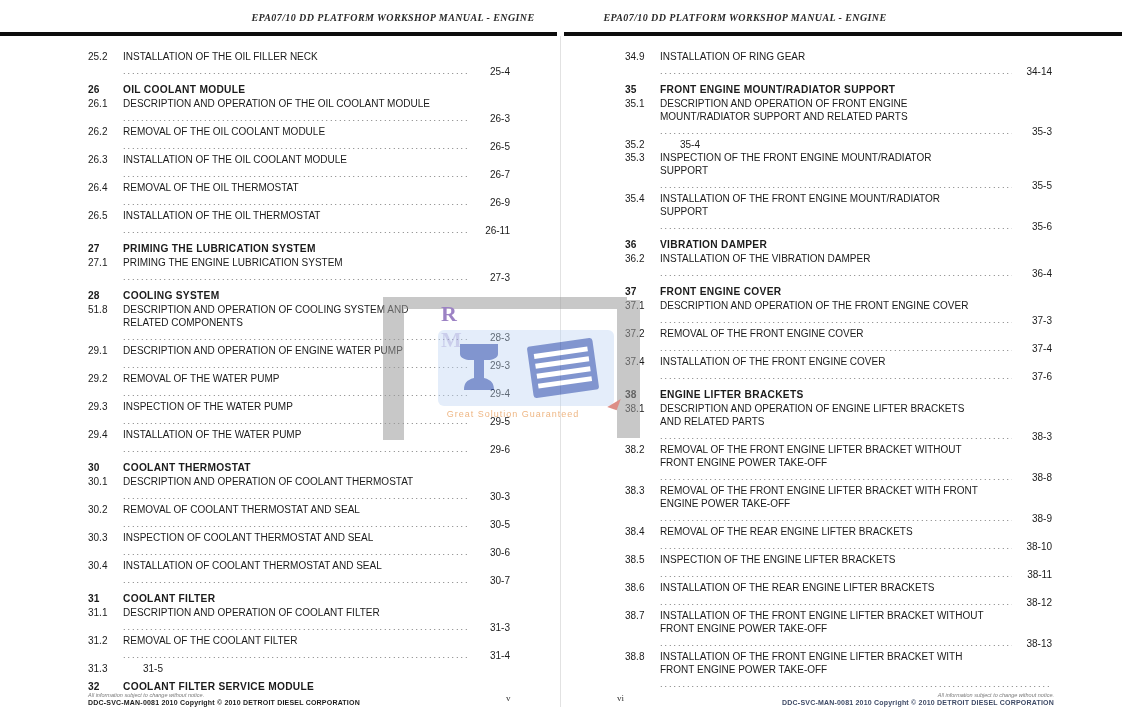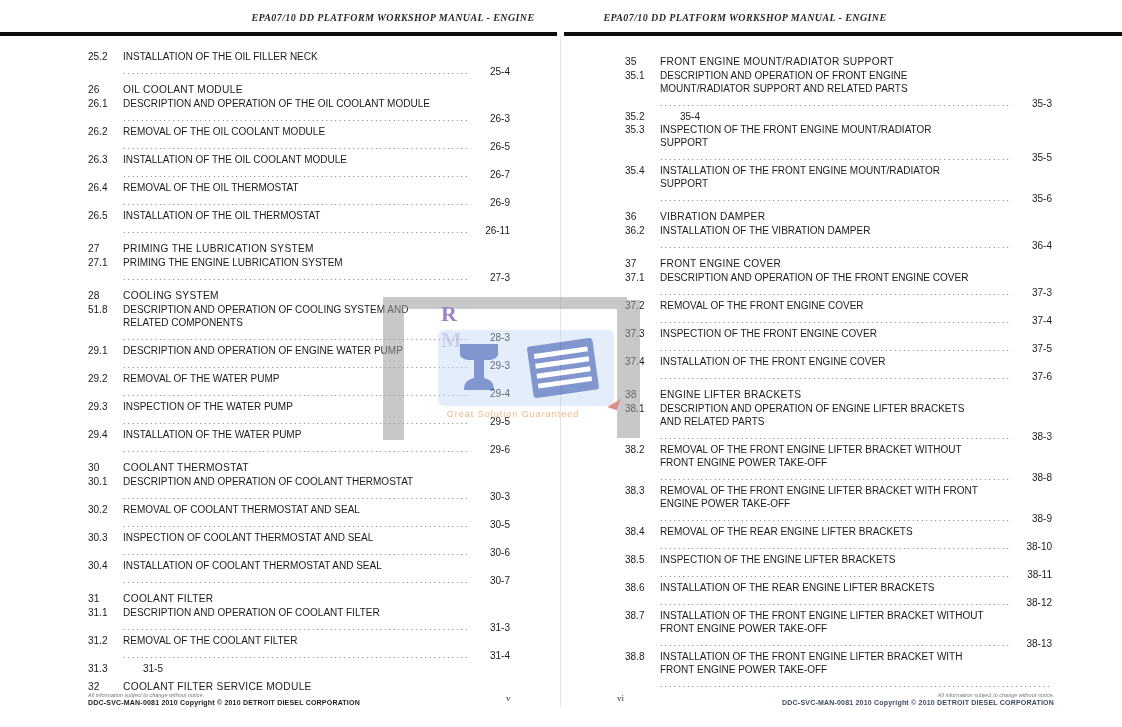--- a/index.html
+++ b/index.html
@@ -14,21 +14,21 @@
   
   .rule{position:absolute;top:32px;height:4px;background:#0d0d0d;}
   .rule-left{left:0;width:557px;}
   .rule-right{left:564px;width:558px;}
   .page-divider{position:absolute;top:36px;bottom:20px;left:560px;width:1px;background:#e2e2e2;}
   
   .toc{position:absolute;top:50px;font-size:10px;line-height:13px;}
   .toc-left{left:88px;width:422px;}
   .toc-right{left:625px;width:427px;}
   .row{display:flex;align-items:flex-start;}
-  .row.section{margin-top:5px;margin-bottom:1px;font-weight:normal;font-size:10.2px;letter-spacing:.2px;}
+  .row.section{margin-top:5px;margin-bottom:1px;font-weight:bold;font-size:10.2px;letter-spacing:.2px;}
   .num{flex:0 0 35px;}
   .mid{flex:1 1 auto;overflow:hidden;}
   .t{white-space:pre-line;}
   .row.item .t::after{content:" ..........................................................................................................................";
     letter-spacing:2px;color:#6d6d6d;font-size:9px;}
   .pg{flex:0 0 40px;text-align:right;align-self:flex-end;}
   .sec-title{letter-spacing:.3px;}
   
   .footer{position:absolute;bottom:20px;}
   .footer-left{left:88px;text-align:left;}
@@ -181,20 +181,25 @@
       <div class="row item">
         <span class="num">31.3</span>
         <span class="pg">31-5</span>
       </div>
       <div class="row section">
         <span class="num">32</span>
         <span class="sec-title">COOLANT FILTER SERVICE MODULE</span>
       </div>
     </div>
   <div class="toc toc-right">
+      <div class="row item">
+        <span class="num">34.9</span>
+        <span class="mid"><span class="t">INSTALLATION OF RING GEAR</span></span>
+        <span class="pg">34-14</span>
+      </div>
       <div class="row section">
         <span class="num">35</span>
         <span class="sec-title">FRONT ENGINE MOUNT/RADIATOR SUPPORT</span>
       </div>
       <div class="row item">
         <span class="num">35.1</span>
         <span class="mid"><span class="t">DESCRIPTION AND OPERATION OF FRONT ENGINE
 MOUNT/RADIATOR SUPPORT AND RELATED PARTS</span></span>
         <span class="pg">35-3</span>
       </div>
@@ -229,25 +234,20 @@
       </div>
       <div class="row item">
         <span class="num">37.1</span>
         <span class="mid"><span class="t">DESCRIPTION AND OPERATION OF THE FRONT ENGINE COVER</span></span>
         <span class="pg">37-3</span>
       </div>
       <div class="row item">
         <span class="num">37.2</span>
         <span class="mid"><span class="t">REMOVAL OF THE FRONT ENGINE COVER</span></span>
         <span class="pg">37-4</span>
-      </div>
-      <div class="row item">
-        <span class="num">37.3</span>
-        <span class="mid"><span class="t">INSPECTION OF THE FRONT ENGINE COVER</span></span>
-        <span class="pg">37-5</span>
       </div>
       <div class="row item">
         <span class="num">37.4</span>
         <span class="mid"><span class="t">INSTALLATION OF THE FRONT ENGINE COVER</span></span>
         <span class="pg">37-6</span>
       </div>
       <div class="row section">
         <span class="num">38</span>
         <span class="sec-title">ENGINE LIFTER BRACKETS</span>
       </div>

